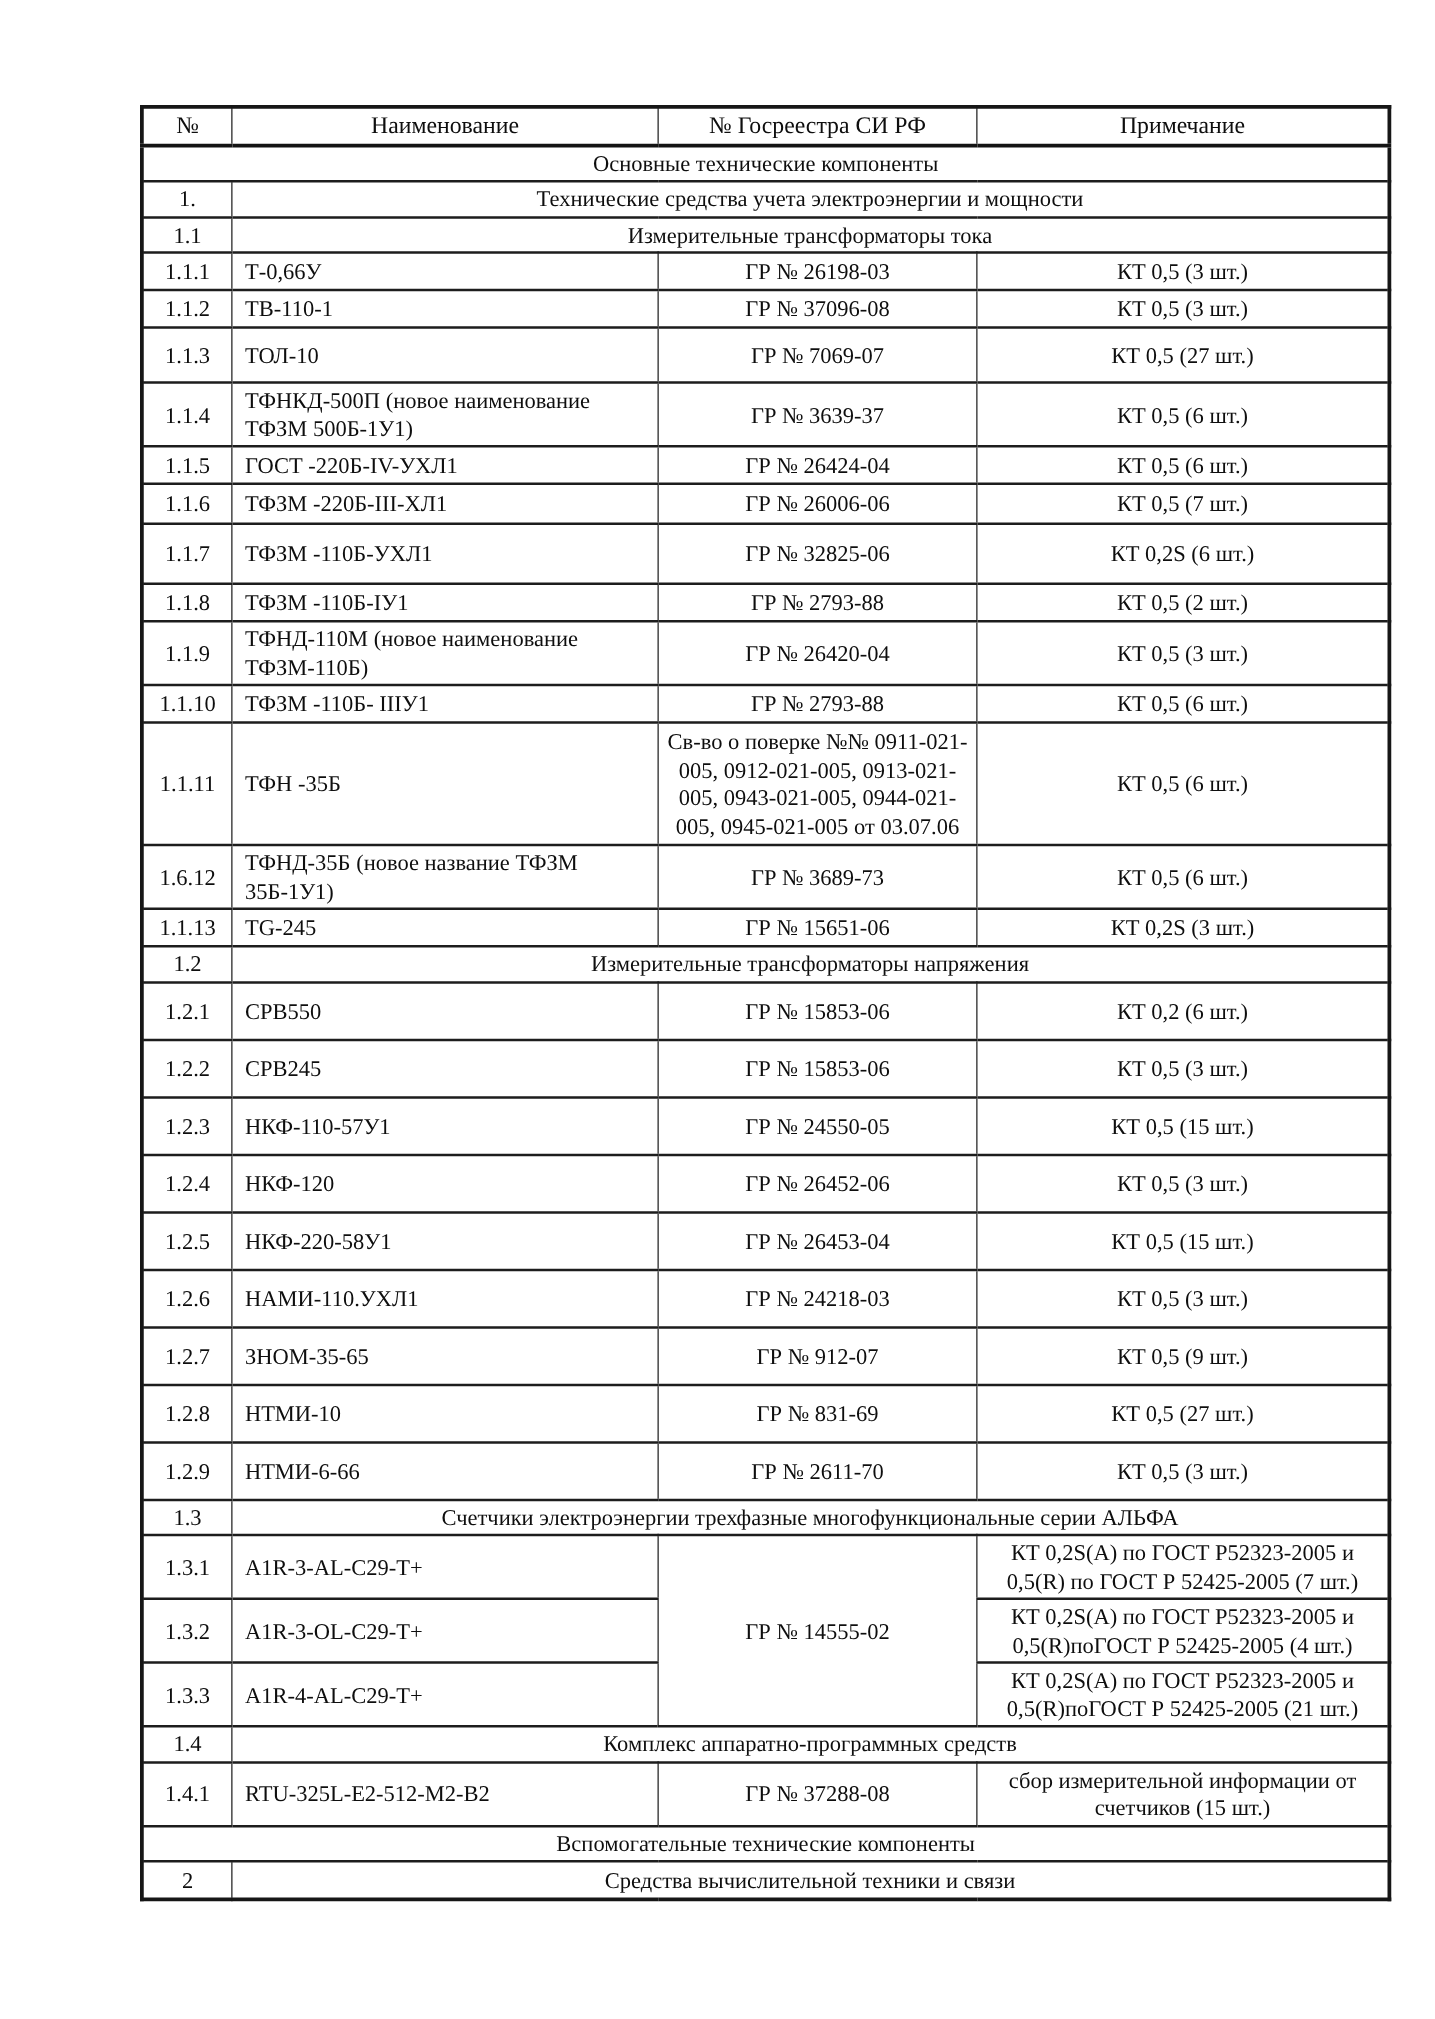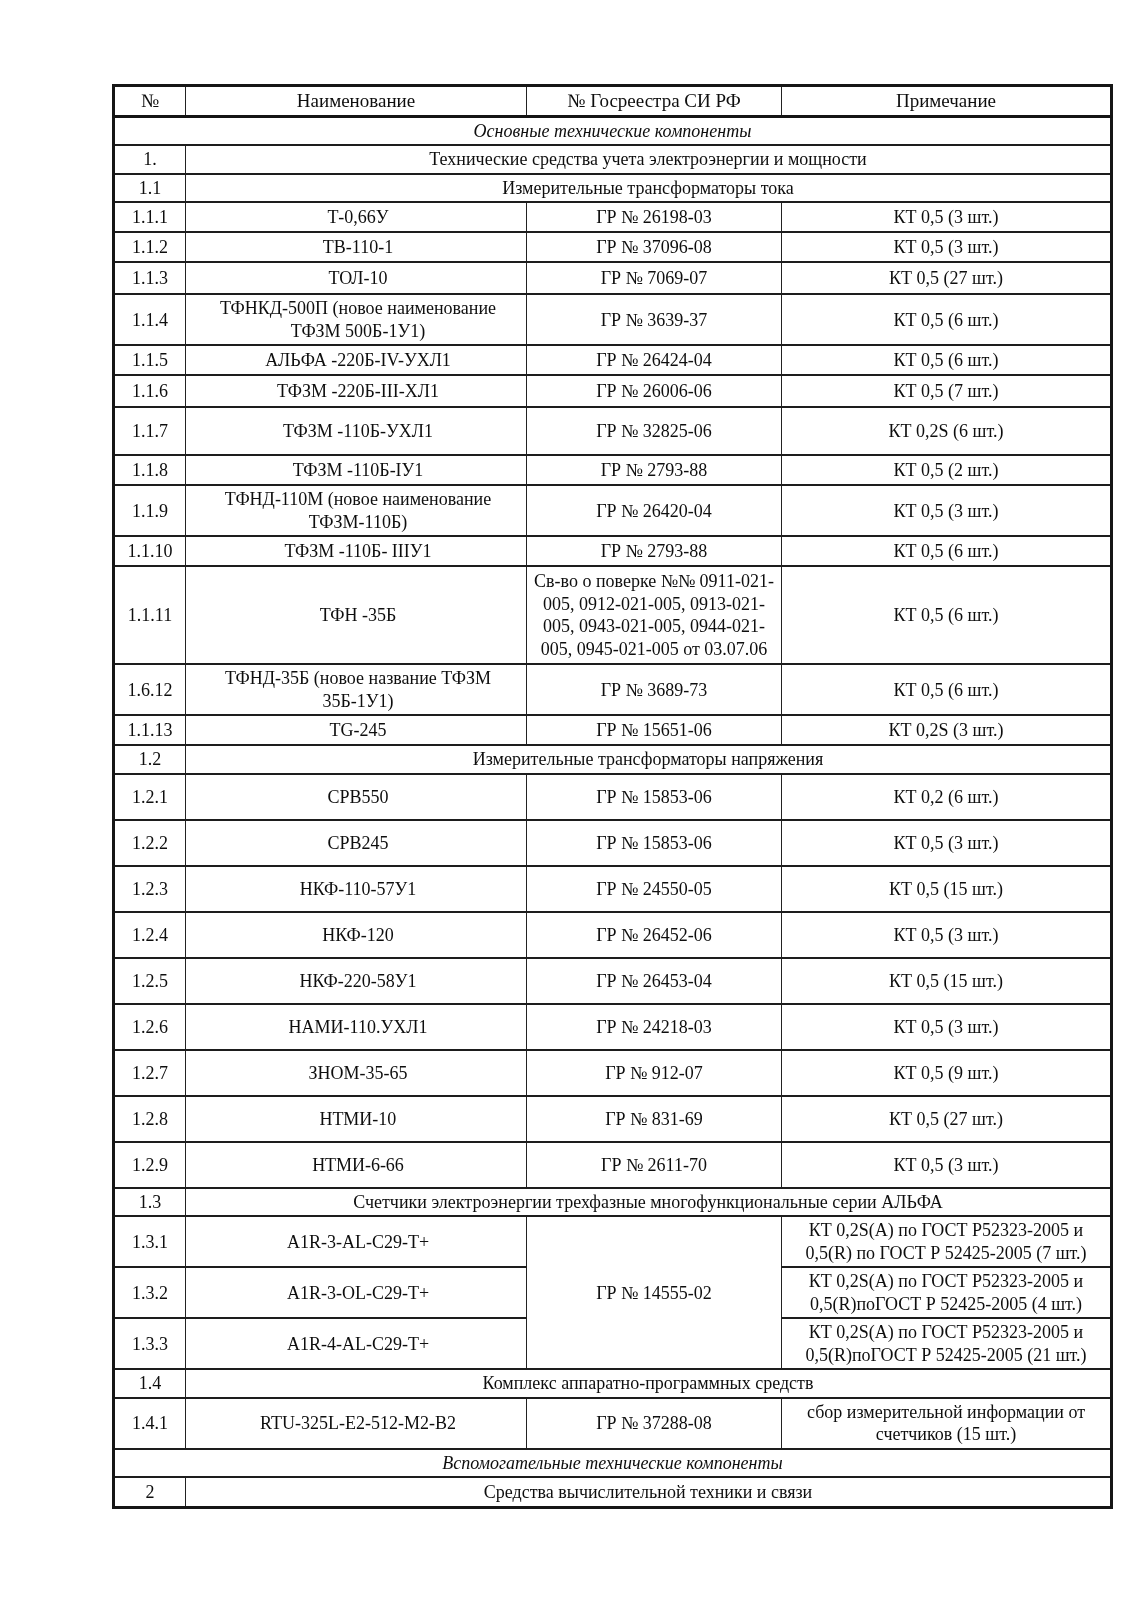--- a/index.html
+++ b/index.html
@@ -18,25 +18,25 @@
     border:3px solid #161616;
   }
   td,th{
     border-left:1.5px solid #222;border-right:1.5px solid #222;
     border-top:2px solid #1d1d1d;border-bottom:2px solid #1d1d1d;
     padding:2px 6px;font-size:18px;font-weight:normal;
     vertical-align:middle;text-align:center;line-height:1.25;
     overflow:hidden;
   }
   thead th{font-size:19px;border-bottom:3px solid #141414;}
-  td.name{text-align:center;padding-left:10px;}
+  td.name{text-align:left;padding-left:10px;}
   tr.sec td{font-weight:normal;}
-  tr.ital td{font-style:italic;}
+  tr.ital td{}
   .h22{height:22px}.h24{height:24px}.h26{height:26px}.h28{height:28px}
-  .h30{height:30px}.h32{height:32px}.h38{height:48px}.h40{height:32px}
+  .h30{height:30px}.h32{height:32px}.h38{height:48px}.h40{height:44px}
   .h42{height:42px}.h44{height:44px}.h46{height:46px}.h48{height:48px}
   .h50{height:50px}.h98{height:98px}
 </style>
 </head>
 <body>
 
 <div class="page">
 
   <table class="main">
     <colgroup>
@@ -85,21 +85,21 @@
         <td>КТ 0,5 (27 шт.)</td>
       </tr>
       <tr class="h44">
         <td>1.1.4</td>
         <td class="name">ТФНКД-500П (новое наименование ТФЗМ 500Б-1У1)</td>
         <td>ГР № 3639-37</td>
         <td>КТ 0,5 (6 шт.)</td>
       </tr>
       <tr class="h30">
         <td>1.1.5</td>
-        <td class="name">АЛЬФА -220Б-IV-УХЛ1</td>
+        <td class="name">ГОСТ -220Б-IV-УХЛ1</td>
         <td>ГР № 26424-04</td>
         <td>КТ 0,5 (6 шт.)</td>
       </tr>
       <tr class="h32">
         <td>1.1.6</td>
         <td class="name">ТФЗМ -220Б-III-ХЛ1</td>
         <td>ГР  № 26006-06</td>
         <td>КТ 0,5 (7 шт.)</td>
       </tr>
       <tr class="h38">

